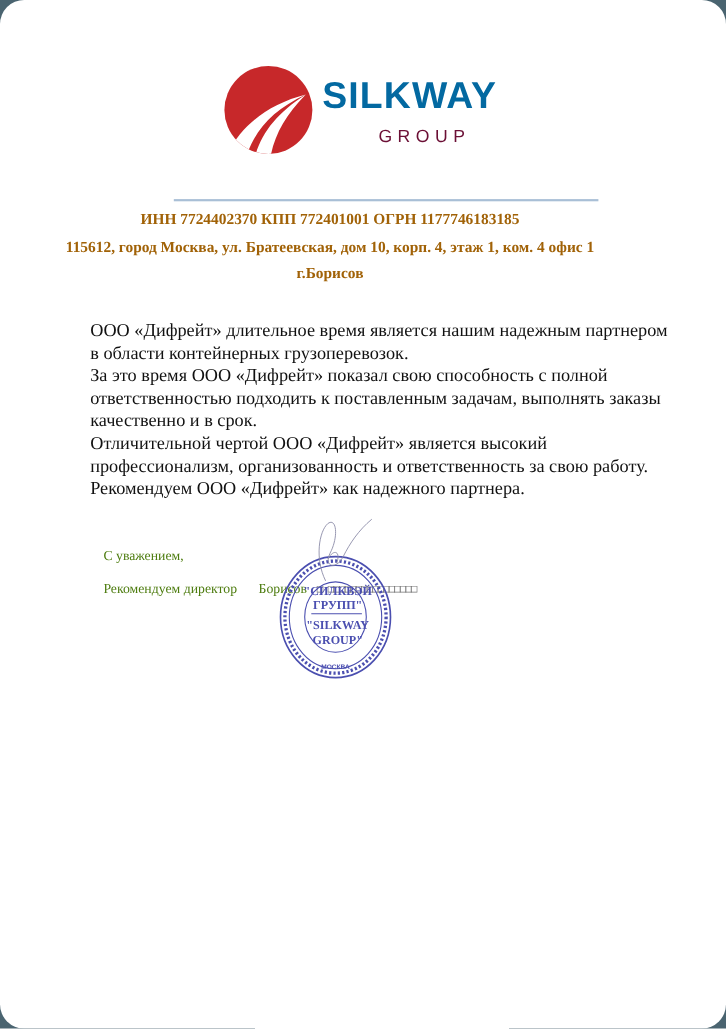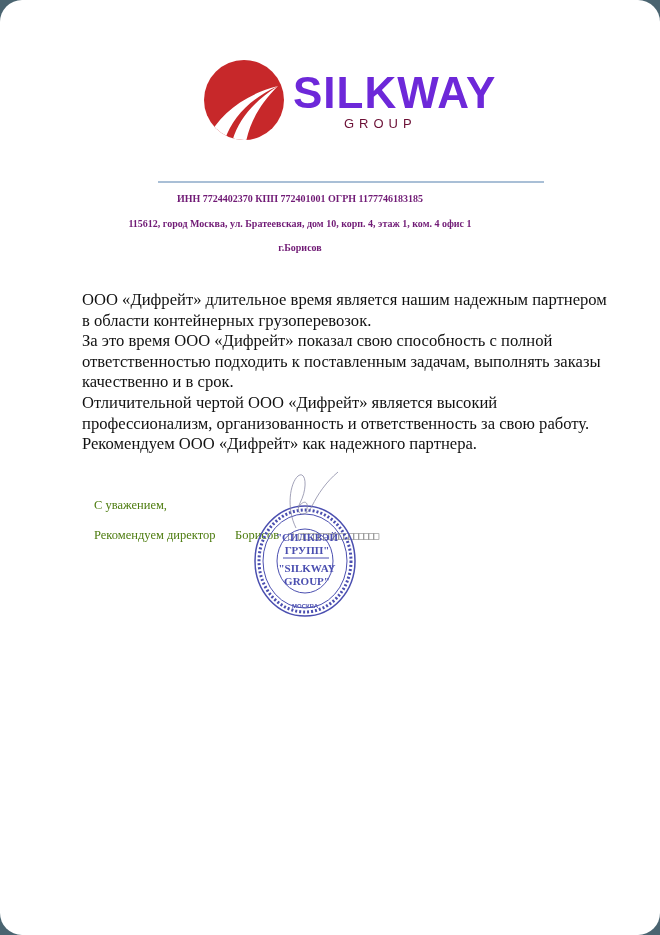--- a/index.html
+++ b/index.html
@@ -1,22 +1,22 @@
 <!DOCTYPE html>
 <html><head>
   <meta charset="utf-8">
   <style>
     html, body { margin:0; padding:0; }
     body { width:660px; height:935px; background:#4a6470; position:relative; overflow:hidden; }
     .page { position:absolute; left:0; top:0; width:660px; height:935px; background:#ffffff; border-radius:22px; overflow:hidden; }
     .logo { position:absolute; left:198px; top:60px; width:290px; height:82px; }
-    .logo-text { position:absolute; left:95px; top:8px; font-family:"Liberation Sans", sans-serif; font-weight:bold; font-size:44px; color:#6d28d9; letter-spacing:1px; }
-    .logo-sub { position:absolute; left:146px; top:56px; font-family:"Liberation Sans", sans-serif; font-size:13px; color:#6b0f35; letter-spacing:5px; }
+    .logo-text { position:absolute; left:95px; top:8px; font-family:"Liberation Sans", sans-serif; font-weight:bold; font-size:34px; color:#0369a1; letter-spacing:1px; }
+    .logo-sub { position:absolute; left:146px; top:56px; font-family:"Liberation Sans", sans-serif; font-size:16px; color:#6b0f35; letter-spacing:5px; }
     .rule { position:absolute; left:158px; top:181px; width:386px; height:2px; background:#a9bfd6; }
-    .req { position:absolute; left:0; width:600px; text-align:center; font-family:"Liberation Serif", serif; font-weight:bold; font-size:10px; color:#701a75; white-space:nowrap; }
+    .req { position:absolute; left:0; width:600px; text-align:center; font-family:"Liberation Serif", serif; font-weight:bold; font-size:14px; color:#a16207; white-space:nowrap; }
     .body-text { position:absolute; left:82px; top:290px; width:580px; font-family:"Liberation Serif", serif; font-size:16.6px; line-height:20.6px; color:#111; }
     .body-text div { white-space:nowrap; }
     .sig { position:absolute; font-family:"Liberation Serif", serif; font-size:12.5px; color:#4d7c0f; white-space:nowrap; }
     .boxes { position:absolute; left:288px; top:530px; font-family:"DejaVu Sans Mono", monospace; font-size:10px; color:#777; letter-spacing:-1px; }
     .stamp { position:absolute; left:253px; top:504px; width:104px; height:114px; }
     .signature { position:absolute; left:276px; top:468px; width:70px; height:70px; }
   </style>
 </head>
 <body>
 

